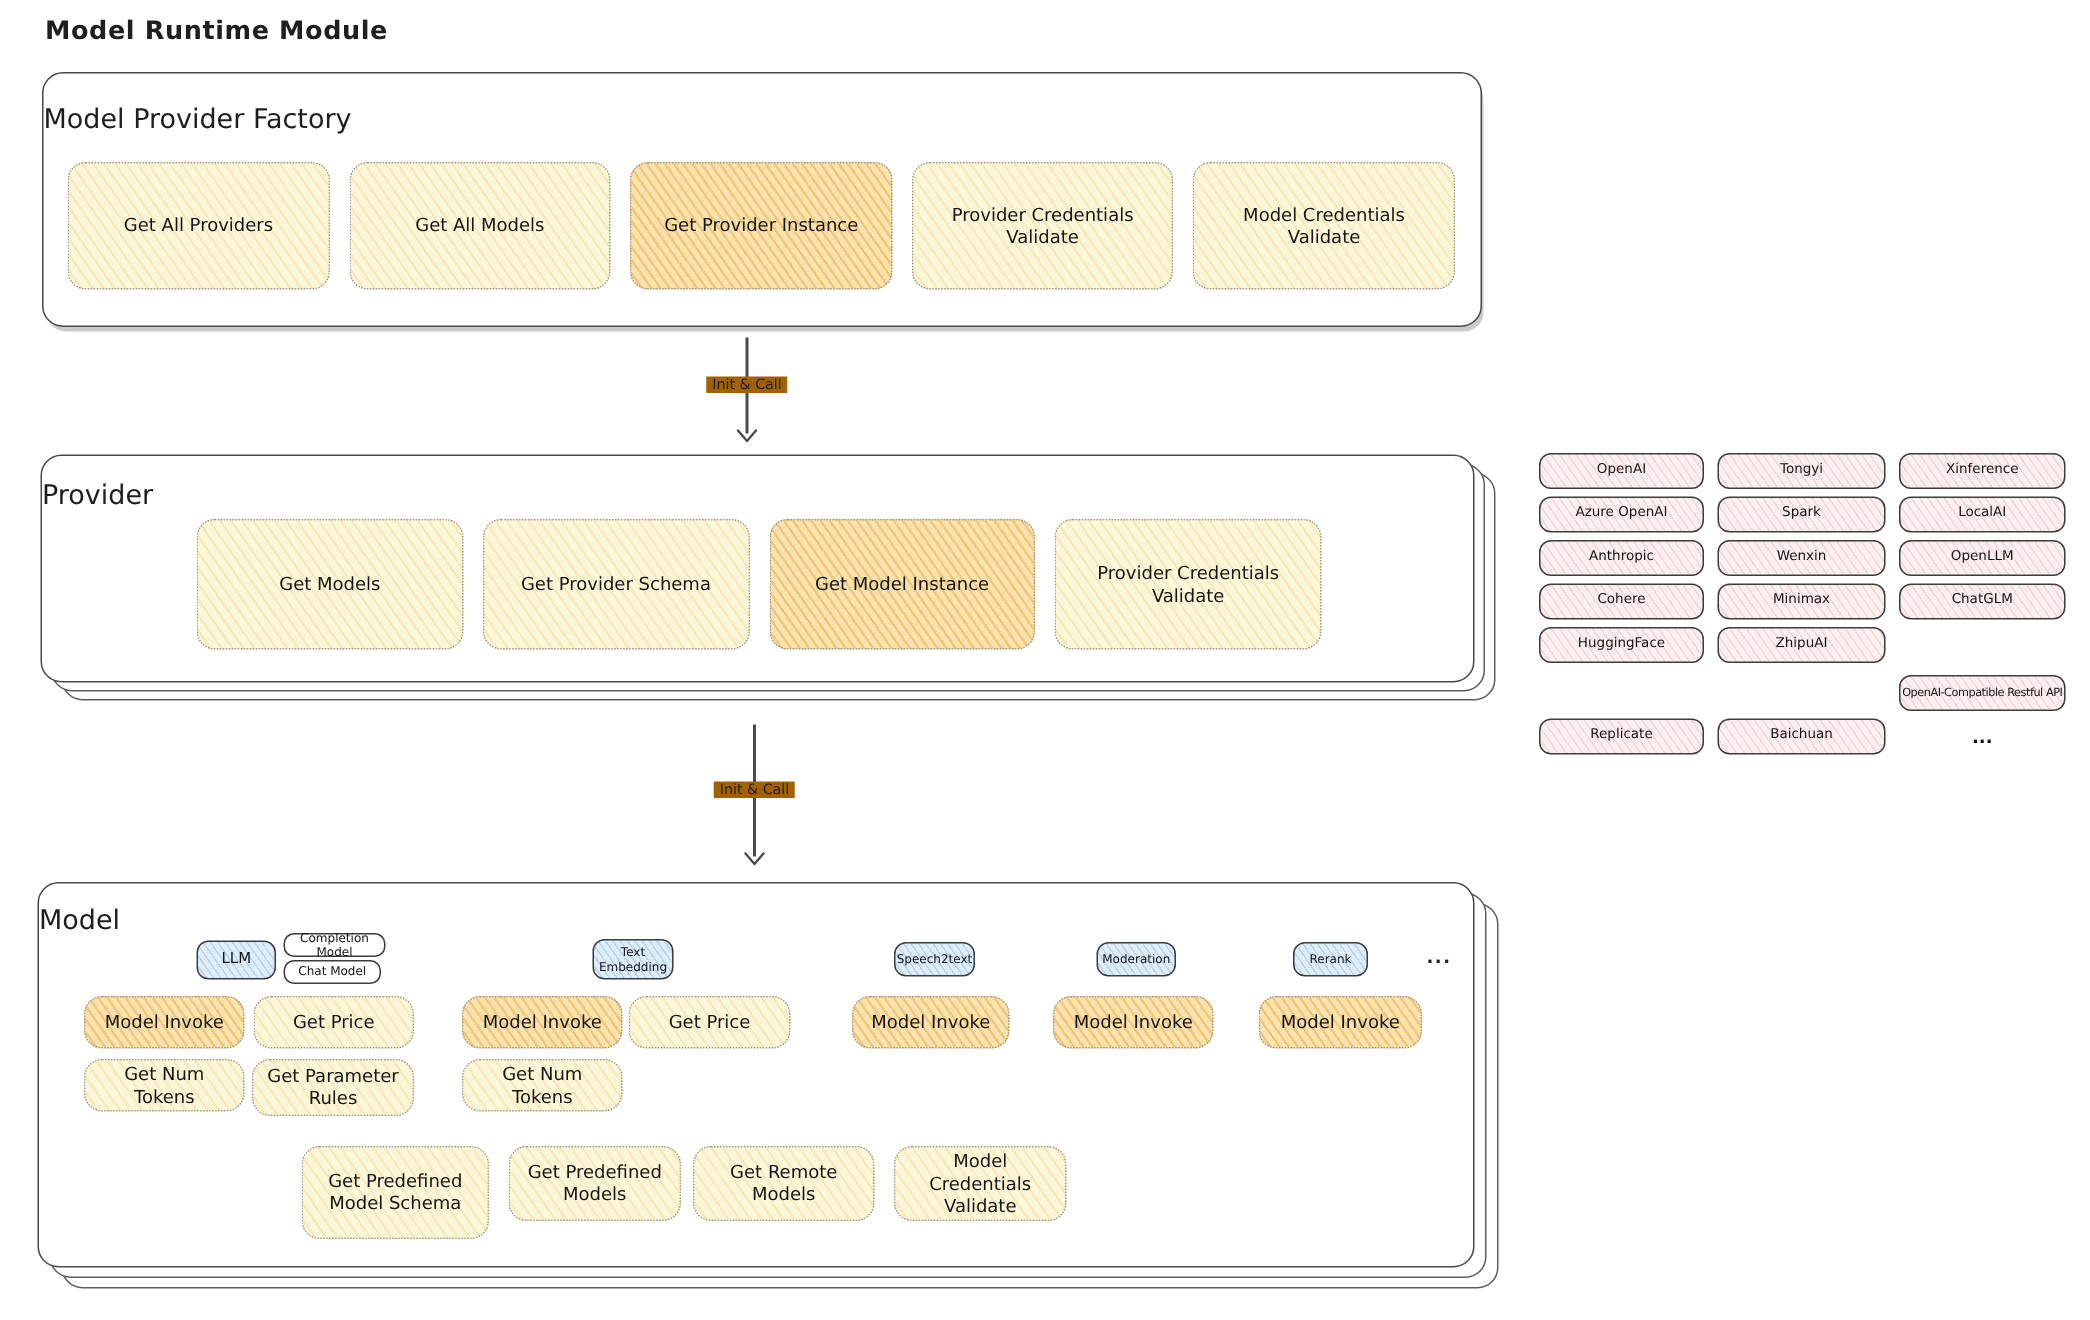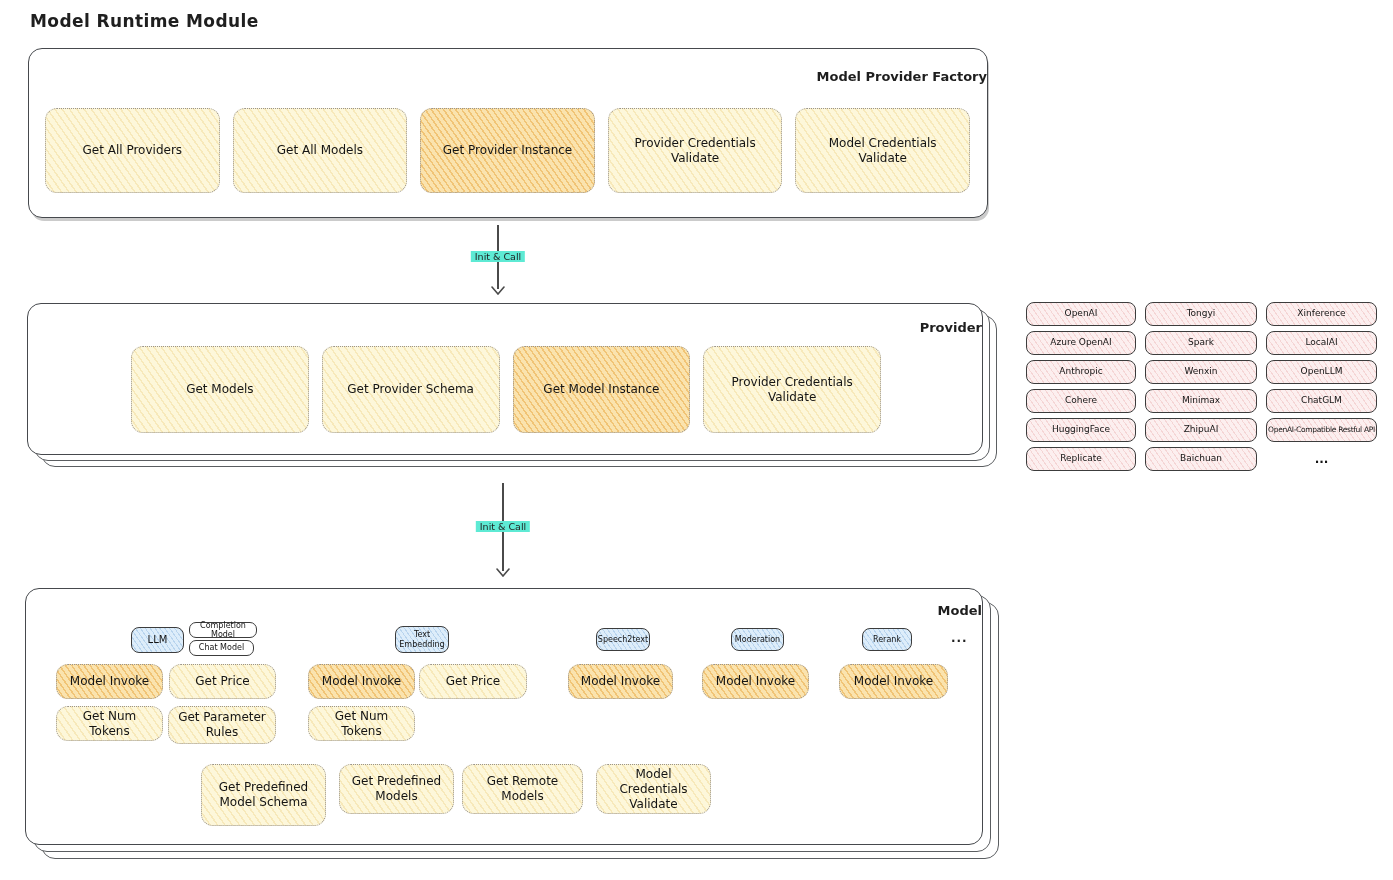--- a/index.html
+++ b/index.html
@@ -19,22 +19,22 @@
   
   .bigbox {
     position:absolute; background:#fff;
     border:1.6px solid #46494d; border-radius:14px;
   }
   .stack-layer {
     position:absolute; background:#fff;
     border:1.5px solid #5b5e61; border-radius:14px;
   }
   .bigbox-title {
-    position:absolute; left:0; right:0; text-align:right;
-    font-size:13px; font-weight:700; color:#1e1e1e;
+    position:absolute; left:0; right:0; text-align:left;
+    font-size:18px; font-weight:400; color:#1e1e1e;
   }
 
   
   .cell {
     display:flex; align-items:center; justify-content:center; text-align:center;
     font-size:12px; line-height:1.25; color:#141414; padding:4px 8px;
   }
   .yellow {
     background-color:#fdf7da;
     background-image:repeating-linear-gradient(55deg,
@@ -72,41 +72,41 @@
     display:flex; gap:13px;
   }
   .factory-row .cell { flex:1 1 0; height:85px; }
 
   
   .varrow { position:absolute; width:16px; }
   .varrow .line { position:absolute; left:7px; top:0; bottom:6px; width:1.8px; background:#4a4a4a; }
   .varrow svg { position:absolute; left:1px; bottom:0; }
   .arrow-label {
     position:absolute; left:50%; transform:translateX(-50%);
-    background:#5eead4; padding:0 4px; white-space:nowrap;
+    background:#a16207; padding:0 4px; white-space:nowrap;
     font-size:9.5px; color:#1e1e1e;
   }
 
   
   .provider { left:27px; top:303px; width:956px; height:152px; }
   .provider .bigbox-title { top:16px; }
   .provider-row {
     position:absolute; left:103px; width:750px; top:42px; height:87px;
     display:flex; gap:13px;
   }
   .provider-row .cell { flex:1 1 0; height:87px; }
 
   
   .pgrid {
     position:absolute; left:1026px; top:302px;
     display:grid; grid-template-columns:110px 112px 111px;
     column-gap:9px; row-gap:5px;
   }
   .pgrid .cell { height:24px; }
-  .cell-small { font-size:7.5px; letter-spacing:-.3px; white-space:nowrap; }
+  .cell-small { font-size:7.5px; letter-spacing:-.3px; white-space:nowrap;margin-top:32px; }
   .cell-plain { border:none; background:none; font-size:12px; font-weight:600; }
 
   
   .model { left:25px; top:588px; width:958px; height:257px; }
   .model .bigbox-title { top:14px; }
   .abs { position:absolute; }
 
   .tab { font-size:10px; padding:2px 4px; }
   .tab-sm { font-size:8px; line-height:1.15; padding:1px 3px; }
   .fn { font-size:12px; }

